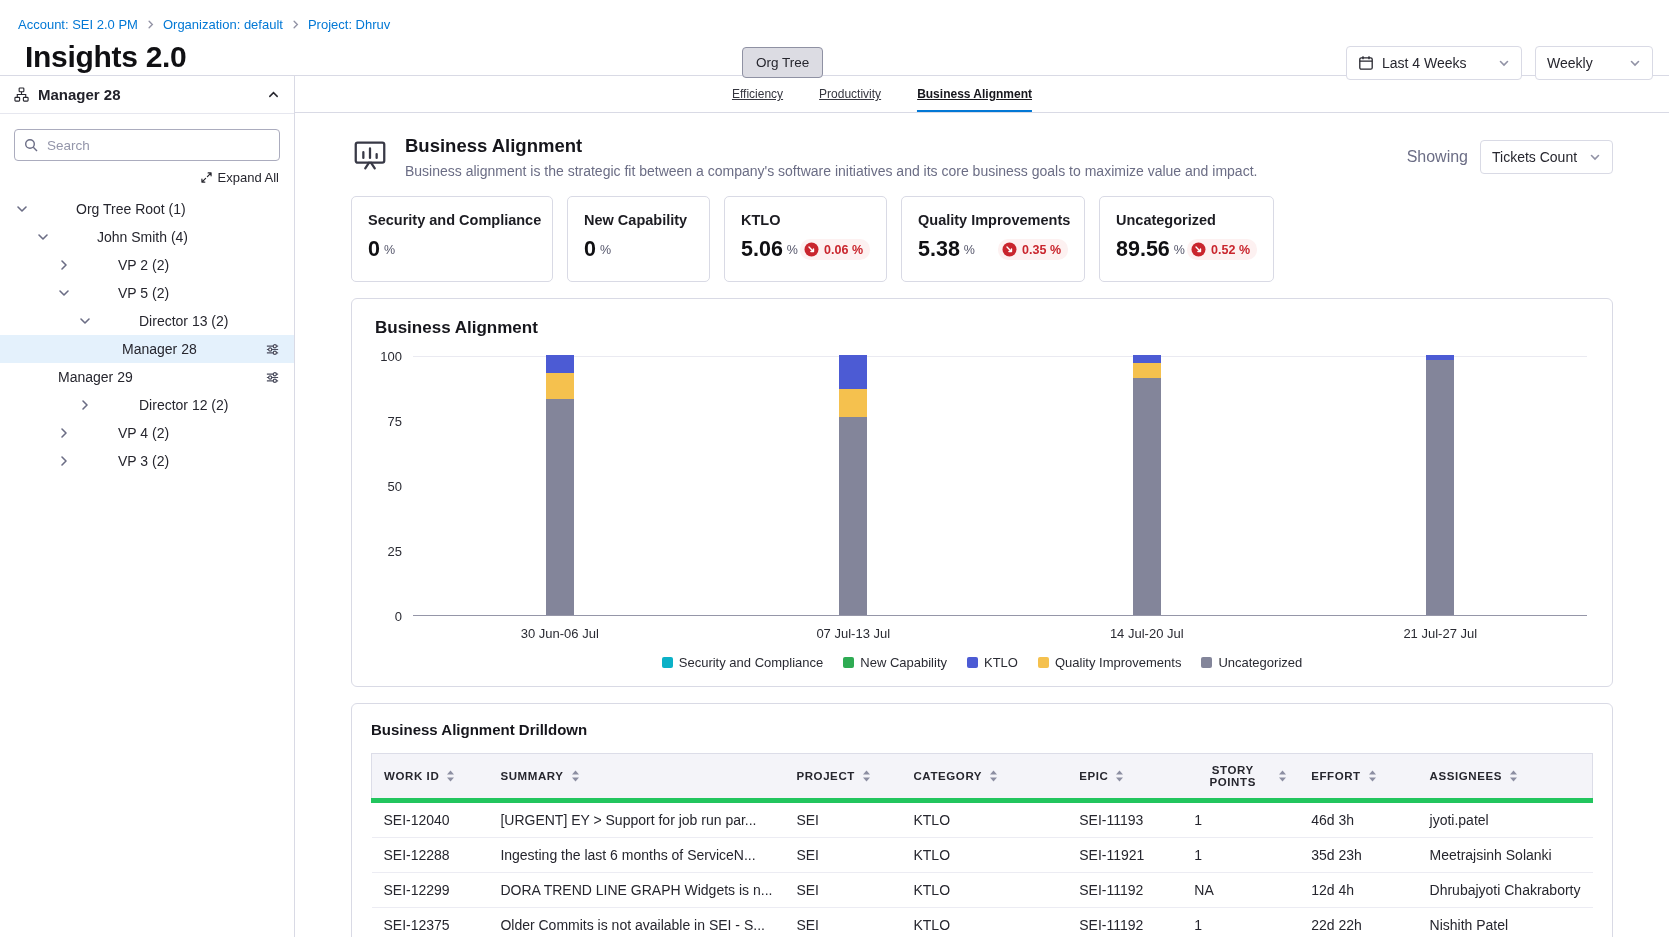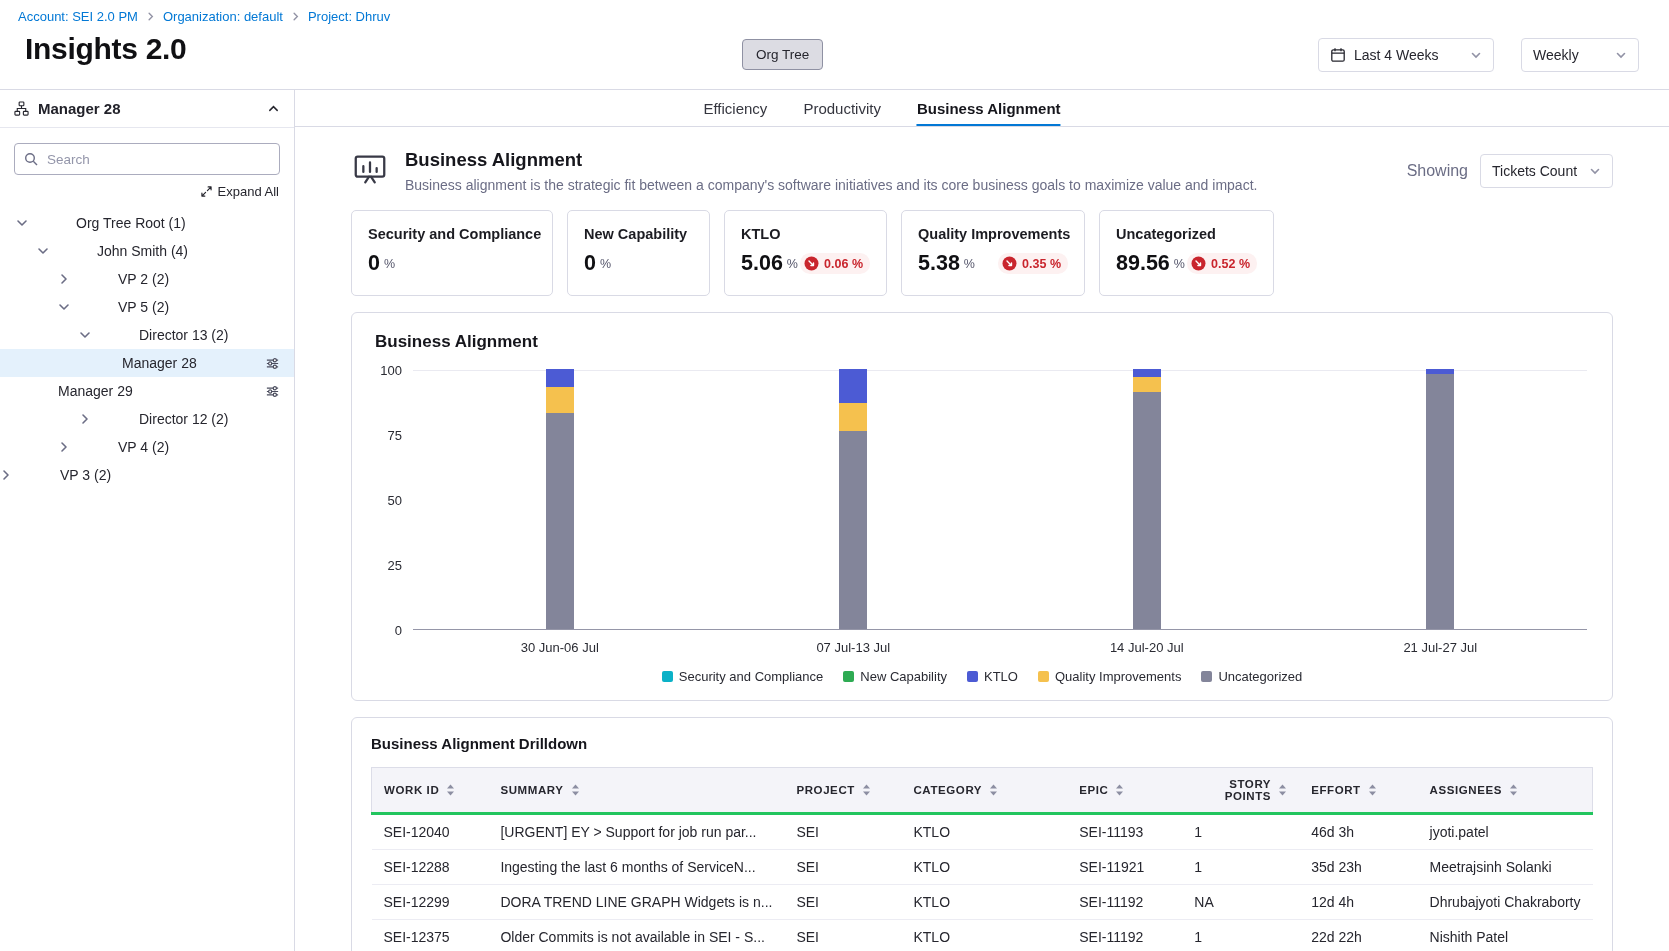--- a/index.html
+++ b/index.html
@@ -4,31 +4,31 @@
 <style>
   * { box-sizing: border-box; }
   html,body { margin:0; padding:0; }
   body {
     width:1669px; height:951px; overflow:hidden; background:#fff;
     font-family:"Liberation Sans", "DejaVu Sans", sans-serif; color:#22222a;
   }
   svg { display:block; }
 
   
-  header { position:relative; height:90px; border-bottom:1px solid #d9dae5; }
+  header { position:relative; height:68px; border-bottom:1px solid #d9dae5;margin-top:8px; }
   .breadcrumb { position:absolute; top:9px; left:18px; display:flex; align-items:center; gap:7px; font-size:13px; }
   .breadcrumb a { color:#0278d5; text-decoration:none; }
   .bc-sep { display:flex; }
   h1.page-title { position:absolute; left:25px; top:32px; margin:0; font-size:30px; font-weight:700; letter-spacing:-0.3px; color:#101013; }
   .org-tree-btn {
     position:absolute; left:742px; top:39px; height:31px; padding:0 13px;
     background:#dcdce3; border:1px solid #8f91a3; border-radius:4px;
     font-size:13.5px; color:#26262e; font-family:inherit; cursor:pointer;
   }
-  .header-controls { position:absolute; right:30px; top:38px; display:flex; gap:27px; }
+  .header-controls { position:absolute; right:16px; top:38px; display:flex; gap:13px; }
   .select {
     display:flex; align-items:center; gap:8px; height:34px; padding:0 11px;
     border:1px solid #d9dae5; border-radius:4px; background:#fff; font-size:14px; cursor:pointer; color:#26262e;
   }
   .select .chev-dd { margin-left:auto; }
   .select.date { width:176px; }
   .select.gran { width:118px; }
 
   
   .layout { display:flex; height:861px; }
@@ -45,21 +45,21 @@
   .tree-row.selected { background:#e4f1fc; }
   .chev { width:12px; height:12px; margin-right:8px; flex:none; }
   .chev.down { transform:rotate(90deg); }
   .tree-label { white-space:nowrap; }
   .filter-ic { margin-left:auto; margin-right:14px; display:flex; }
 
   
   main { flex:1; min-width:0; display:flex; flex-direction:column; }
   .tabbar { height:37px; border-bottom:1px solid #d9dae5; position:relative; flex:none; }
   .tabs { position:absolute; left:587px; transform:translateX(-50%); top:0; height:100%; display:flex; gap:36px; }
-  .tab { display:flex; align-items:center; font-size:15px; color:#35363f; cursor:pointer; border-bottom:2px solid transparent; padding-top:2px; }
+  .tab { display:flex; align-items:center; font-size:12px; color:#35363f; cursor:pointer; border-bottom:2px solid transparent; padding-top:2px;text-decoration:underline; }
   .tab.active { font-weight:700; color:#16161c; border-bottom-color:#0278d5; }
 
   .content { flex:1; overflow:hidden; padding:0 56px; }
 
   .section-header { margin-top:22px; display:flex; align-items:flex-start; }
   .section-icon { width:40px; flex:none; margin-top:2px; }
   .section-text { margin-left:14px; }
   .section-title { font-size:18.5px; font-weight:700; margin:0; color:#16161c; }
   .section-desc { font-size:14px; color:#6b6d85; margin-top:6px; }
   .showing { margin-left:auto; display:flex; align-items:center; gap:12px; margin-top:5px; }
@@ -94,22 +94,22 @@
   .xlabel { flex:1; text-align:center; font-size:13px; color:#2a2b33; }
   .legend { display:flex; justify-content:center; align-items:center; gap:20px; margin-top:14px; }
   .legend-item { display:flex; align-items:center; gap:6px; font-size:13px; color:#2a2b33; cursor:pointer; }
   .legend-swatch { width:11px; height:11px; border-radius:2px; }
 
   
   .table-card { margin-top:16px; border:1px solid #d9dae5; border-radius:6px; padding:17px 19px; }
   .table-title { font-size:15px; font-weight:700; color:#16161c; }
   table.drill { width:100%; border-collapse:collapse; margin-top:15px; }
   table.drill th {
-    background:#f4f4f9; border-top:1px solid #dcdde8; border-bottom:3px solid #22c55e;
-    text-align:right; padding:10px 12px; font-size:11.5px; font-weight:700; letter-spacing:0.6px;
+    background:#f4f4f9; border-top:1px solid #dcdde8; border-bottom:5px solid #22c55e;
+    text-align:center; padding:10px 12px; font-size:11.5px; font-weight:700; letter-spacing:0.6px;
     text-transform:uppercase; color:#26262e; cursor:pointer;
   }
   table.drill th:first-child { border-left:1px solid #dcdde8; }
   table.drill th:last-child { border-right:1px solid #dcdde8; }
   .th-inner { display:flex; align-items:center; gap:7px; }
   table.drill td { font-size:14px; padding:9px 12px; border-bottom:1px solid #ececf3; color:#26262e; white-space:nowrap; overflow:hidden; text-overflow:ellipsis; }
 </style>
 </head>
 <body>
 
@@ -266,21 +266,21 @@
             <span class="tree-label">Director 12 (2)</span>
           </div>
           <div class="tree-row" style="padding-left: 58px;">
             <span class="chev">
               <svg width="12" height="12" viewBox="0 0 12 12" fill="none" stroke="#6b6d85" stroke-width="1.6" stroke-linecap="round" stroke-linejoin="round">
                 <path d="M4 2l4 4-4 4"></path>
               </svg>
             </span>
             <span class="tree-label">VP 4 (2)</span>
           </div>
-          <div class="tree-row" style="">
+          <div class="tree-row" style="padding-left: 58px;">
             <span class="chev">
               <svg width="12" height="12" viewBox="0 0 12 12" fill="none" stroke="#6b6d85" stroke-width="1.6" stroke-linecap="round" stroke-linejoin="round">
                 <path d="M4 2l4 4-4 4"></path>
               </svg>
             </span>
             <span class="tree-label">VP 3 (2)</span>
           </div>
         </div>
     </aside>
 

